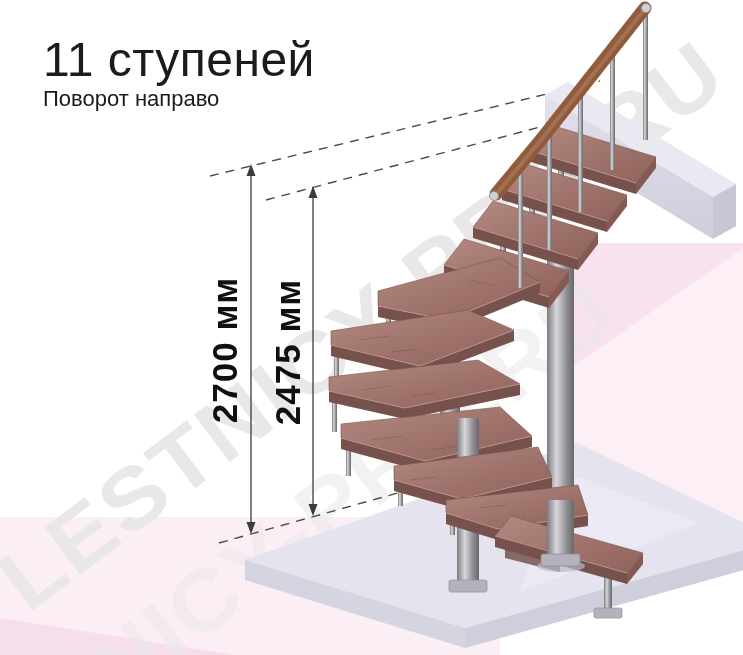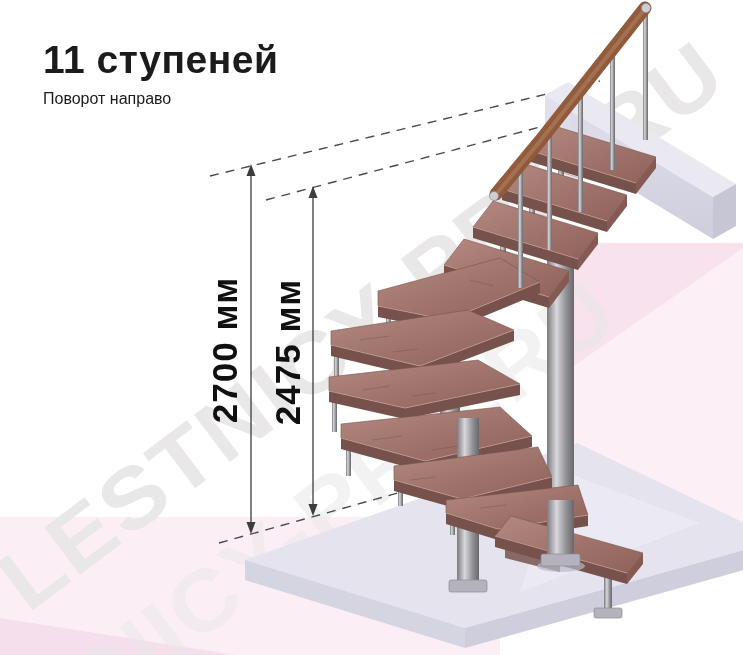--- a/index.html
+++ b/index.html
@@ -2,22 +2,22 @@
 <html><head>
 <meta charset="utf-8">
 <style>
   html,body{margin:0;padding:0;background:#ffffff;}
   .stage{
     position:relative;width:743px;height:655px;overflow:hidden;background:#ffffff;
     font-family:"Liberation Sans",sans-serif;
   }
   .stage svg{position:absolute;left:0;top:0;}
   .title-block{position:absolute;left:43px;top:40px;color:#1b1b1b;}
-  .title-block .title{font-size:39px;line-height:40px;font-weight:700;letter-spacing:.5px;}
-  .title-block .subtitle{font-size:16px;line-height:24px;margin-top:7px;font-weight:400;}
+  .title-block .title{font-size:48px;line-height:40px;font-weight:400;letter-spacing:.5px;}
+  .title-block .subtitle{font-size:22px;line-height:24px;margin-top:7px;font-weight:400;}
   .dim-label{font-size:35px;font-weight:bold;fill:#101010;letter-spacing:1px;}
   .watermark{font-size:86px;font-weight:bold;fill:#e9e7e8;letter-spacing:2px;}
   .dashline{stroke:#4a4a4a;stroke-width:1.4;stroke-dasharray:9 7;fill:none;}
   .dimline{stroke:#3c3c3c;stroke-width:1.3;}
   .dimarrow{fill:#3c3c3c;}
   .tread-top{fill:url(#gTread);stroke:#7c544e;stroke-width:.6;}
   .tread-front{fill:#77514b;}
   .tread-side{fill:#845a53;}
   .tread-hi{stroke:#c9a29a;stroke-width:1;fill:none;opacity:.8;}
   .metal{fill:url(#gMetal);}

